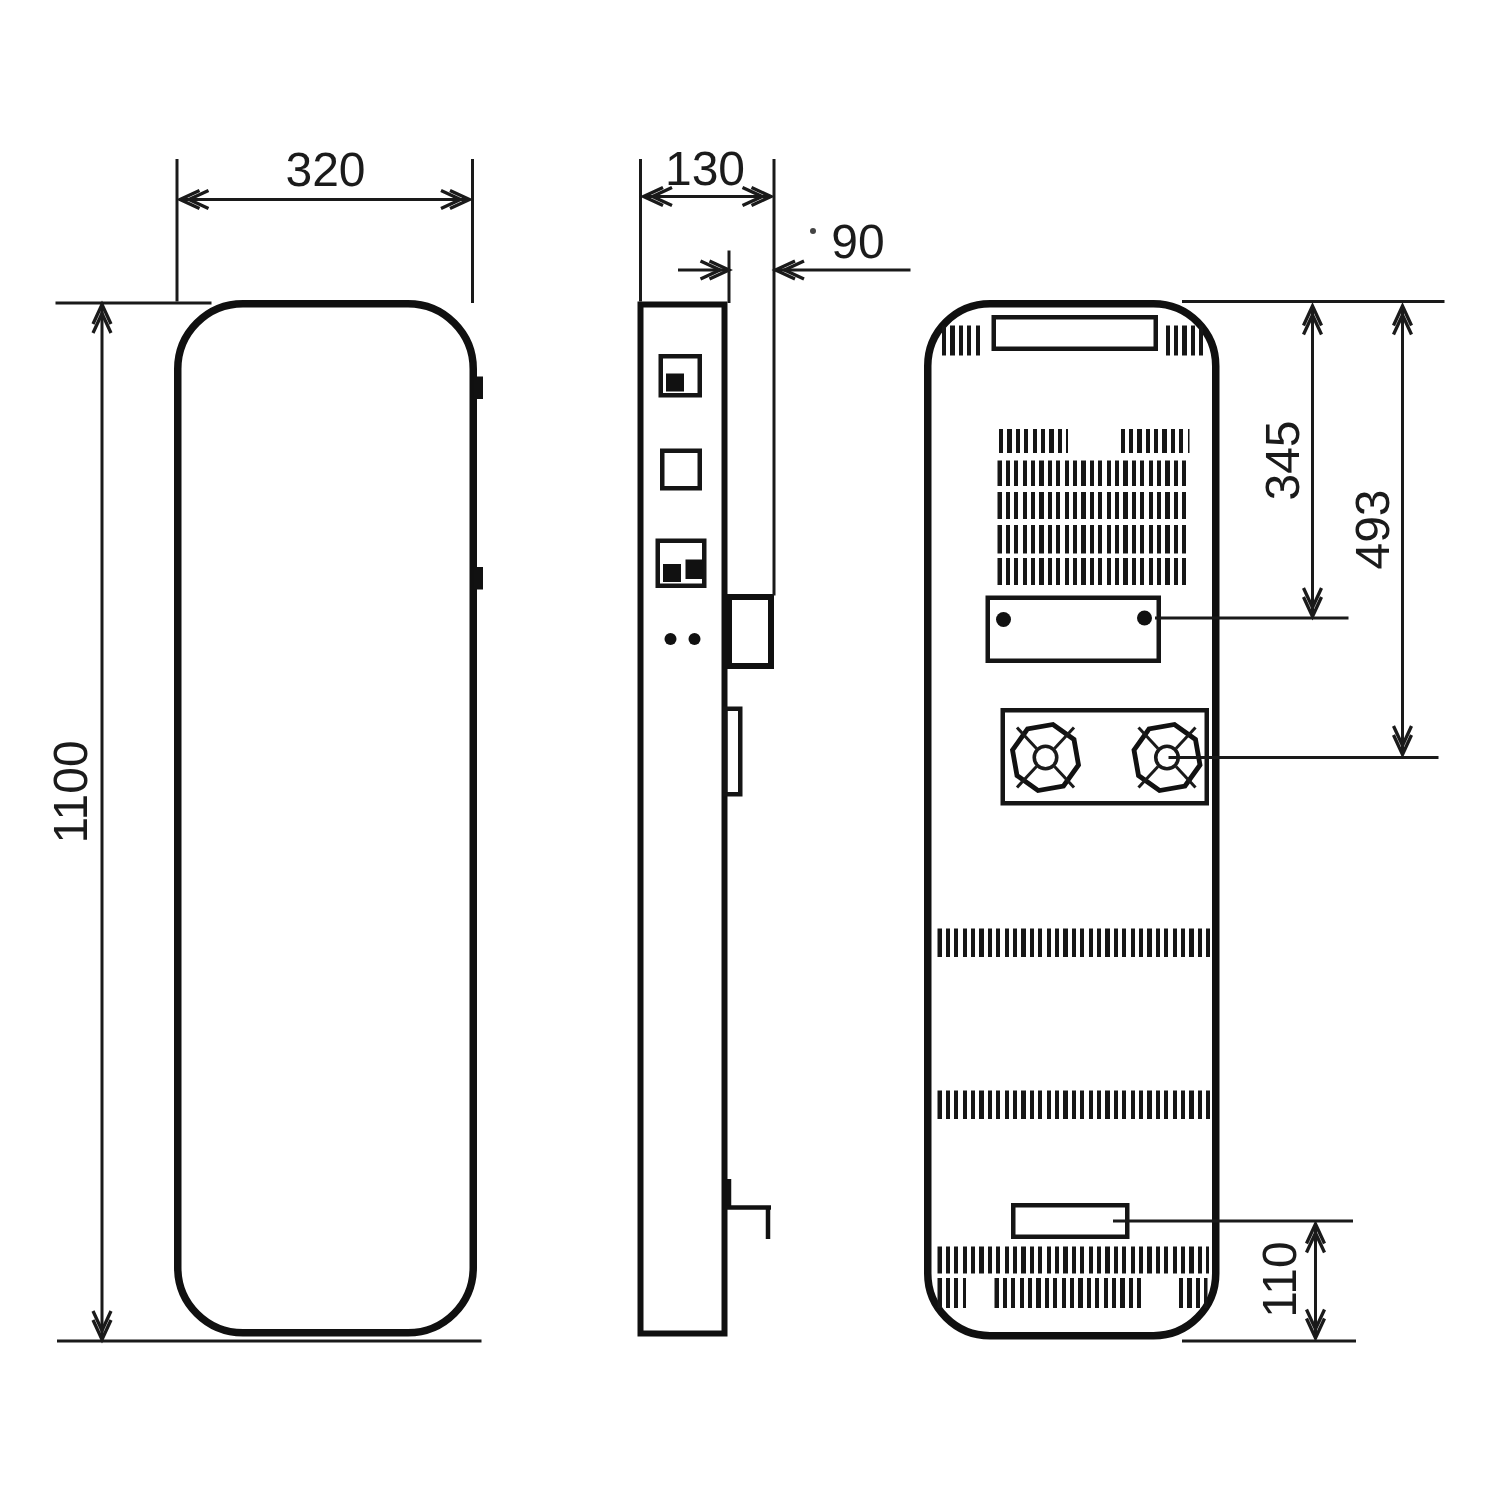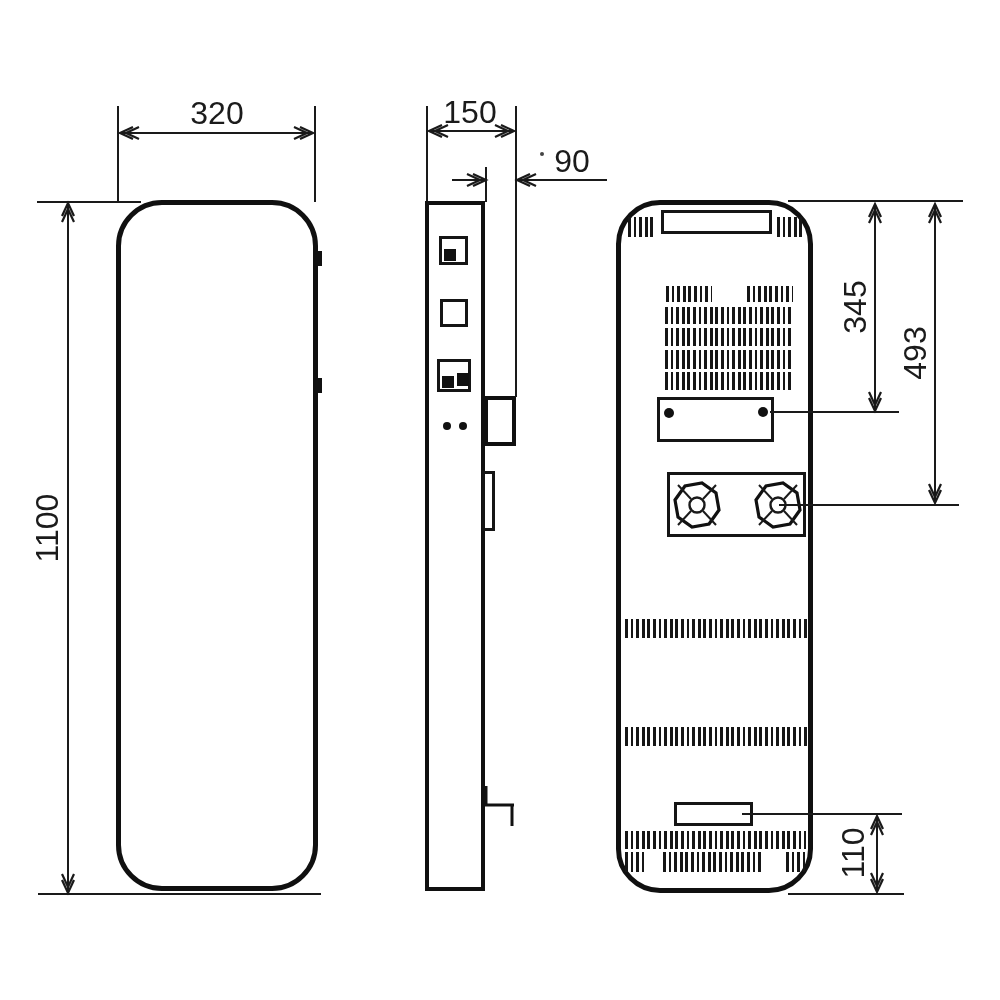--- a/index.html
+++ b/index.html
@@ -176,20 +176,20 @@
         <line x1="772" y1="511" x2="759" y2="525"></line>
         <line x1="772" y1="499" x2="759" y2="485"></line>
         <line x1="784" y1="499" x2="797" y2="485"></line>
       </g>
       <circle cx="778" cy="505" r="7.5" fill="#fff" stroke="#1a1a1a" stroke-width="2.4"></circle>
       <line x1="779" y1="505" x2="800" y2="505" stroke="#1a1a1a" stroke-width="2"></line>
     </g>
   </svg>
 
   <div class="abs dim-label lab-320">320</div>
-  <div class="abs dim-label lab-150">150</div>
+  <div class="abs dim-label lab-150">130</div>
   <div class="abs dim-label lab-50">90</div>
   <div class="abs dim-label rot lab-1100">1100</div>
   <div class="abs dim-label rot lab-345">345</div>
   <div class="abs dim-label rot lab-493">493</div>
   <div class="abs dim-label rot lab-110">110</div>
 
 </div>
 
 </body></html>

